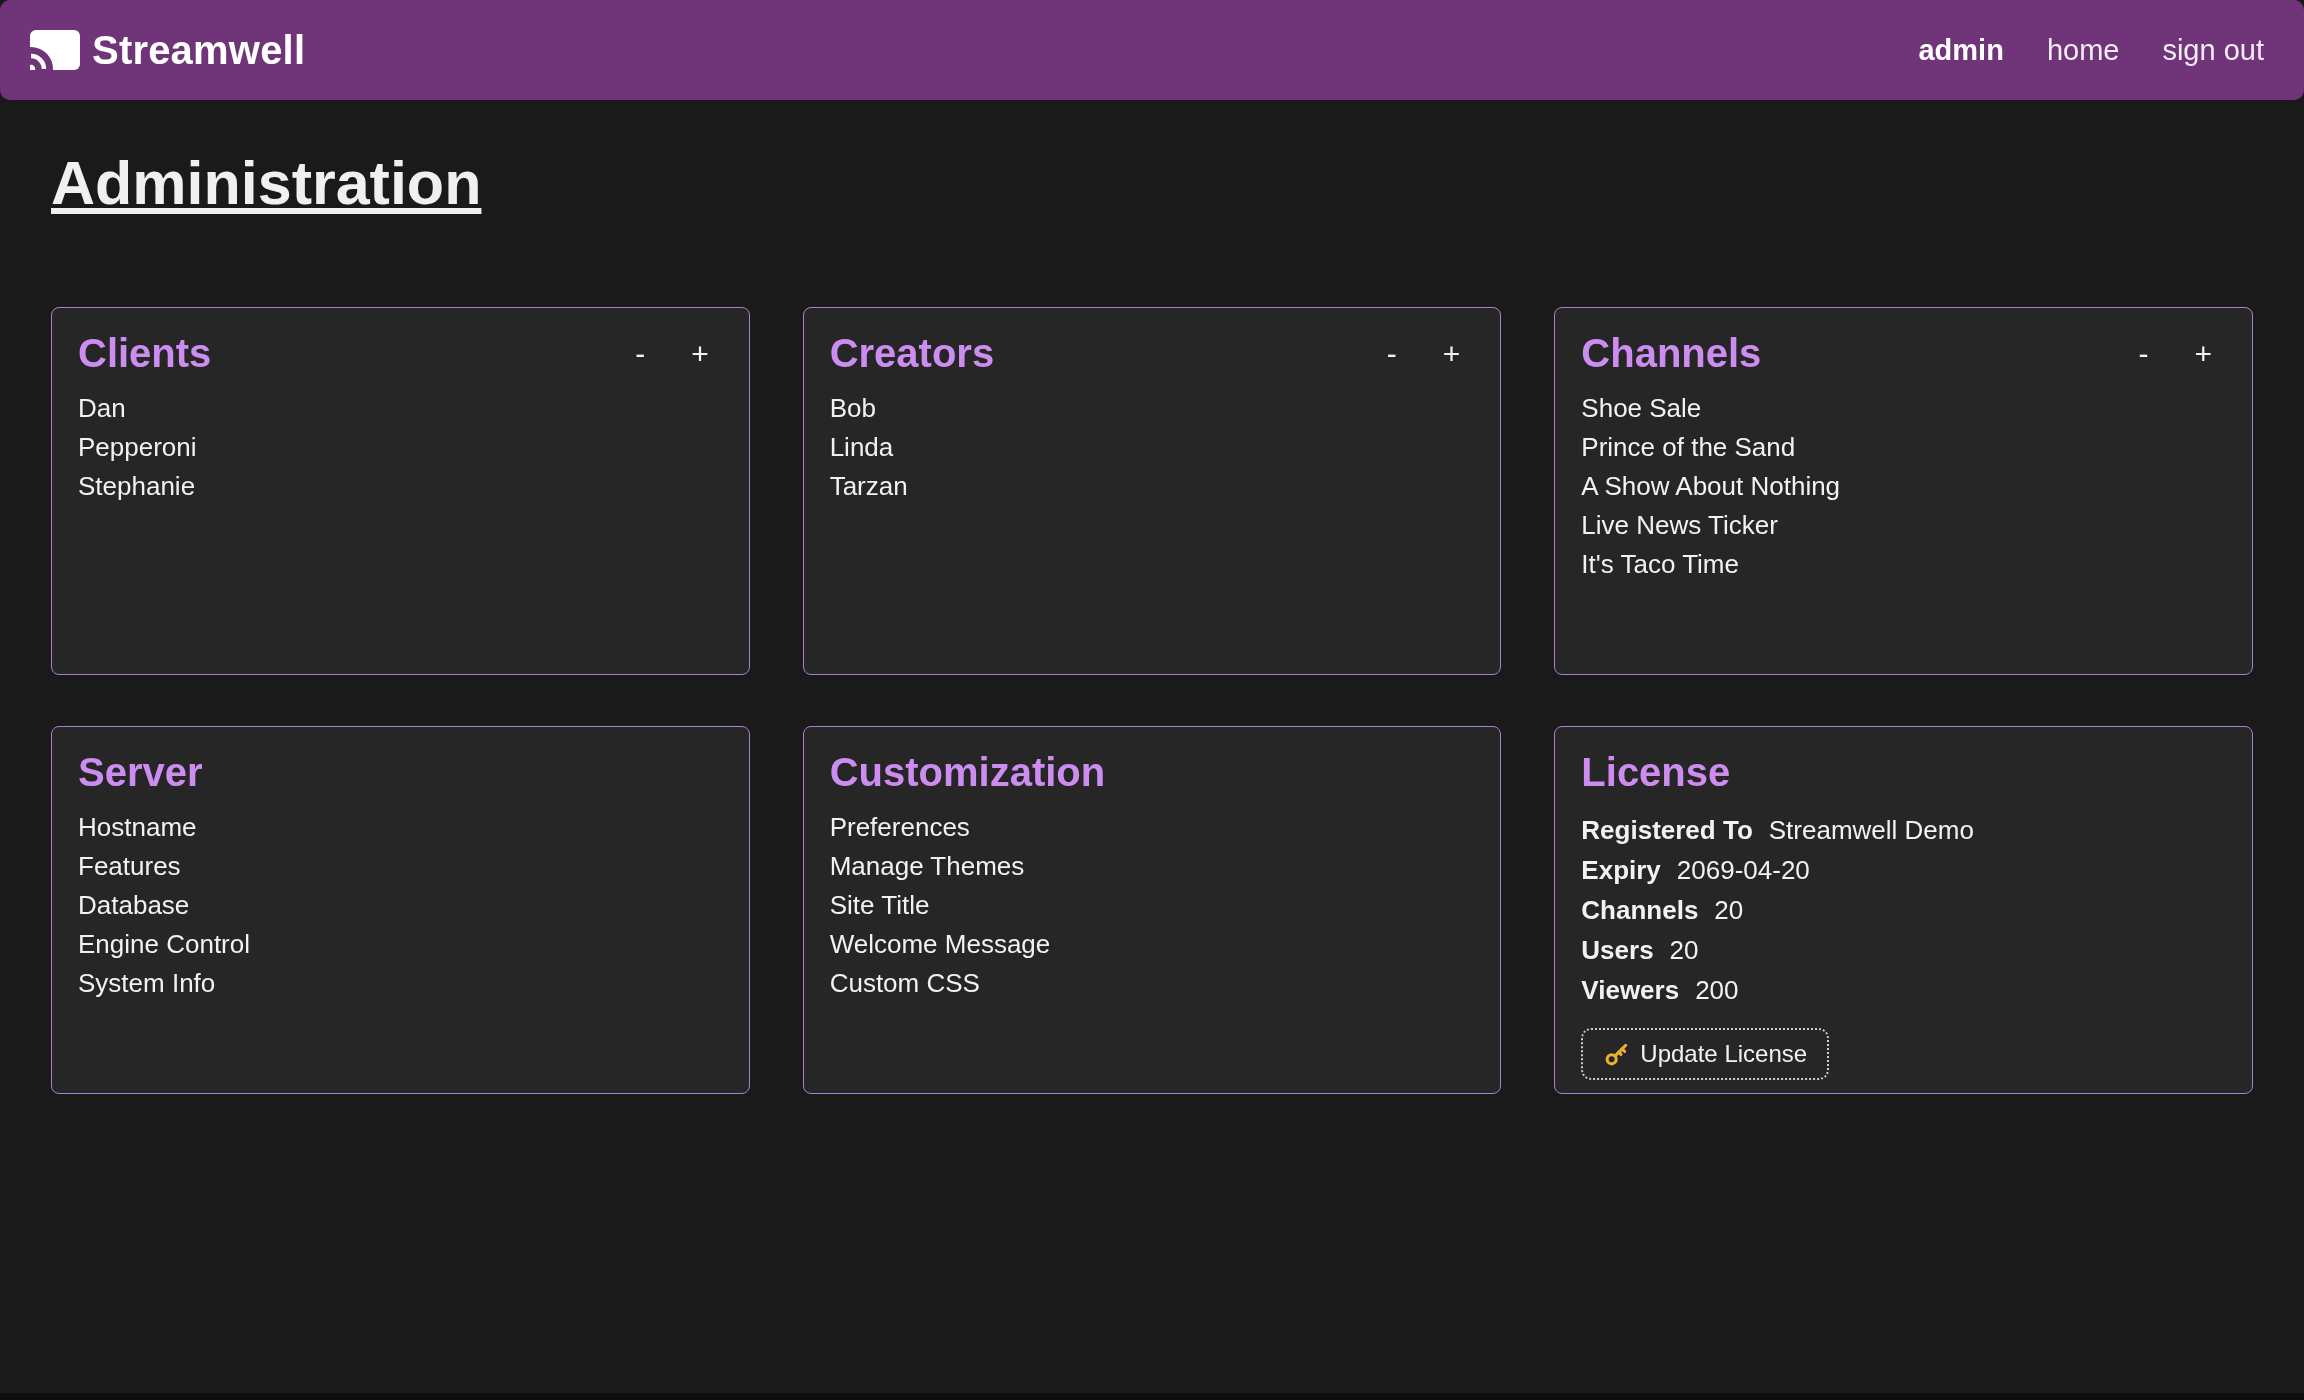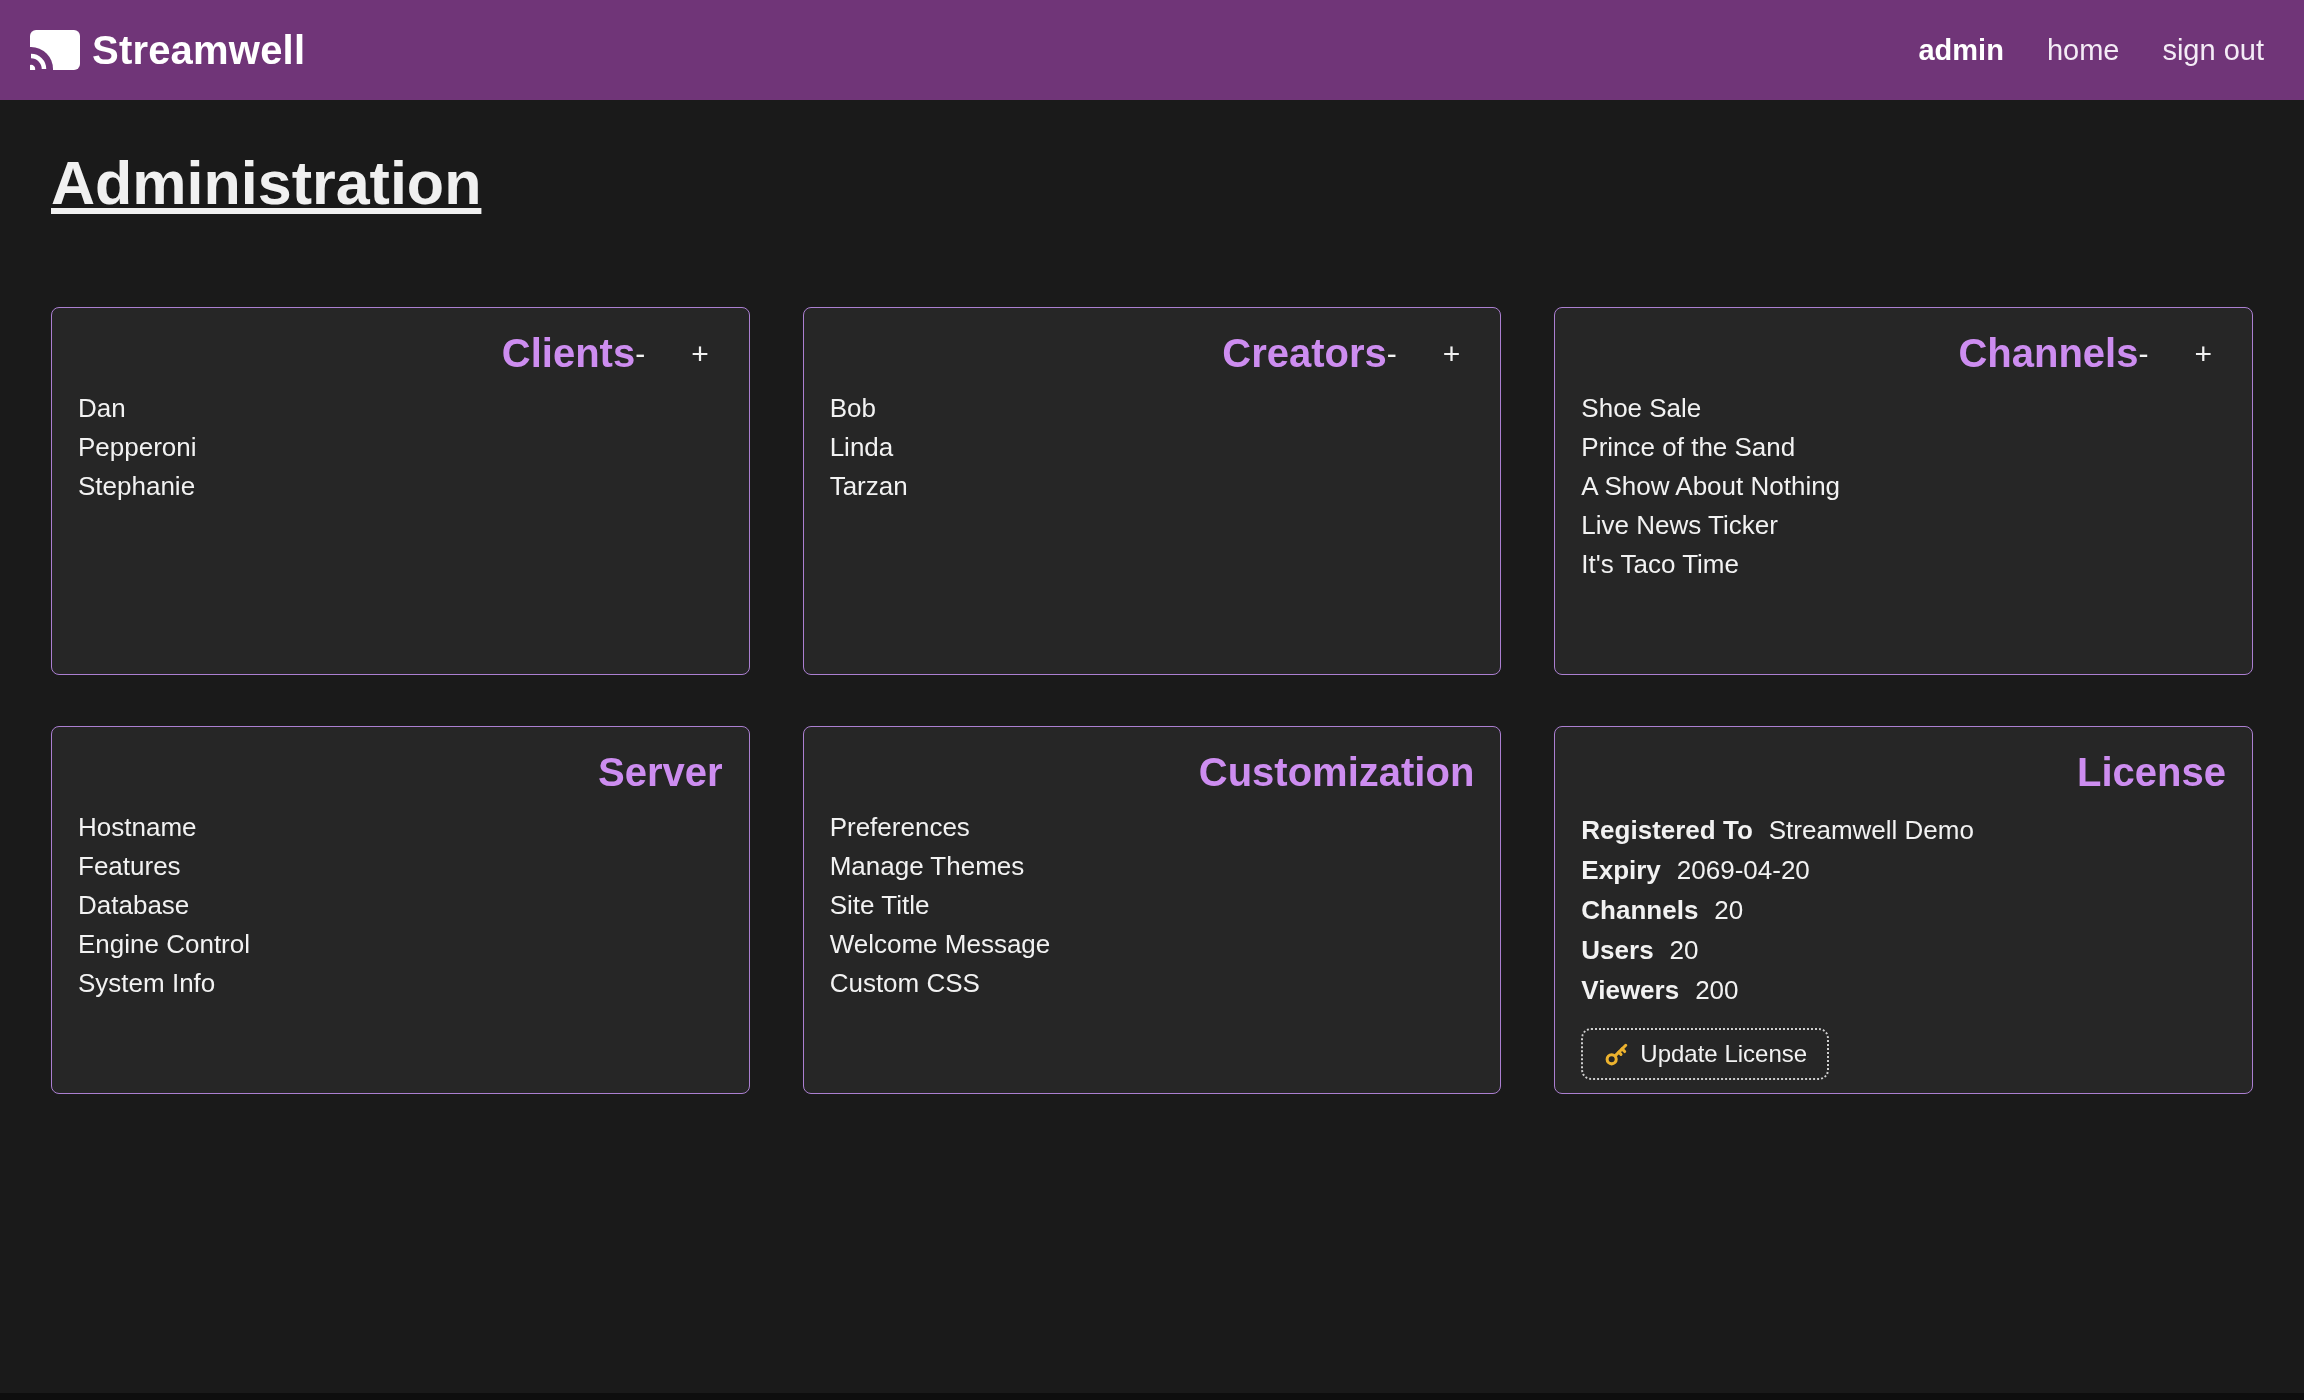--- a/index.html
+++ b/index.html
@@ -19,20 +19,21 @@
     font-family:"Liberation Sans", sans-serif;
     -webkit-font-smoothing:antialiased;
   }
   .app{width:2304px;height:1393px;background:var(--c-page_bg)}
 
   
   .navbar{
     height:100px;background:var(--c-navbar);
     display:flex;align-items:center;justify-content:space-between;
     padding:0 40px 0 30px;
+    border-radius:10px;
   }
   .brand{display:flex;align-items:center;gap:12px;cursor:pointer}
   .brand-name{color:#ffffff;font-size:40px;font-weight:700;letter-spacing:.2px}
   .cast-icon{display:block}
   .nav-links{display:flex;align-items:flex-start;gap:43px}
   .nav-link{color:#f4ecf6;font-size:29px;text-decoration:none;cursor:pointer}
   .nav-link.current{font-weight:700;color:#ffffff}
 
   
   .main{padding:0 51px}
@@ -45,21 +46,21 @@
     column-gap:53px;row-gap:51px;grid-auto-rows:368px;
   }
 
   
   .card{
     background:var(--c-card_bg);
     border:1px solid var(--c-card_border);
     border-radius:8px;
     padding:22px 26px;height:100%;overflow:hidden;
   }
-  .card-head{display:flex;justify-content:flex-end;align-items:center;height:47px}
+  .card-head{display:flex;justify-content:space-between;align-items:center;height:47px}
   .card-title{margin:0;font-size:40px;line-height:47px;font-weight:700;color:var(--c-card_title)}
   .controls{display:flex;gap:46px;padding-right:14px;align-items:center}
   .ctrl{
     background:none;border:none;padding:0;margin:0;
     color:var(--c-text);font-size:30px;line-height:1;font-family:inherit;cursor:pointer;
   }
   .list{list-style:none;margin:12px 0 0;padding:0}
   .list li{font-size:26px;line-height:39px;color:var(--c-text);cursor:pointer}
 
   

